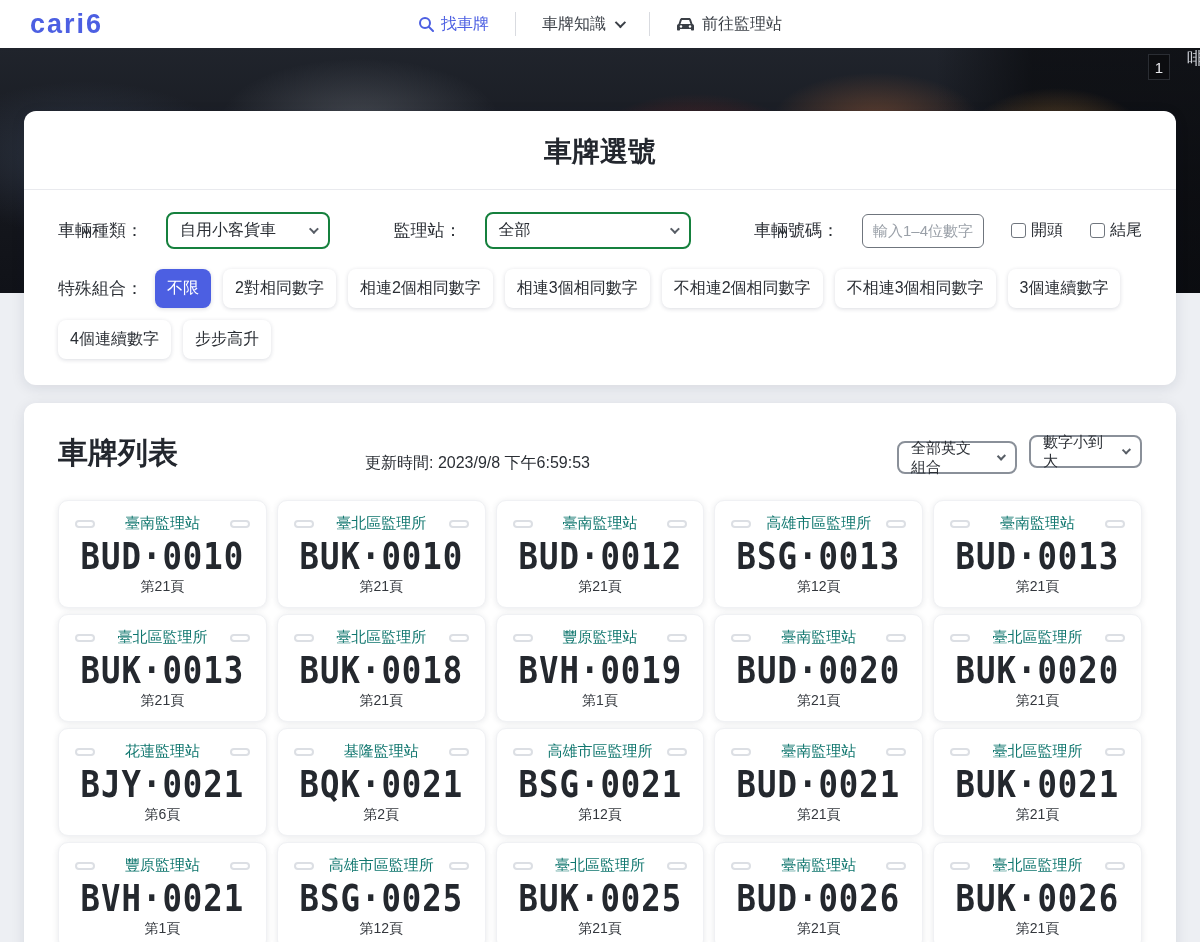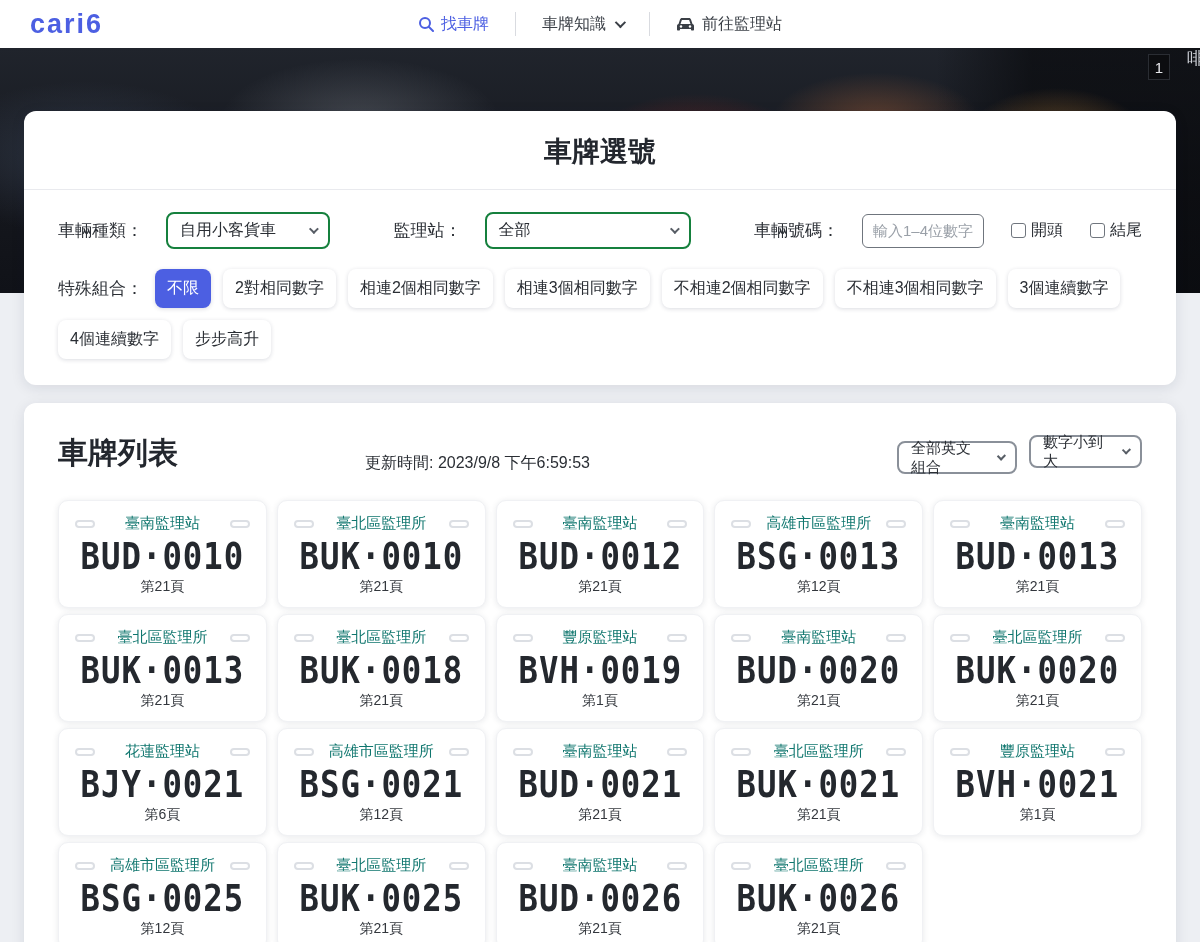--- a/index.html
+++ b/index.html
@@ -319,20 +319,29 @@
             <span class="screw"></span>
             <span class="p-station">花蓮監理站</span>
             <span class="screw"></span>
           </div>
           <div class="p-num">BJY·0021</div>
           <div class="p-page">第6頁</div>
         </div>
         <div class="plate">
           <div class="p-top">
             <span class="screw"></span>
+            <span class="p-station">基隆監理站</span>
+            <span class="screw"></span>
+          </div>
+          <div class="p-num">BQK·0021</div>
+          <div class="p-page">第2頁</div>
+        </div>
+        <div class="plate">
+          <div class="p-top">
+            <span class="screw"></span>
             <span class="p-station">高雄市區監理所</span>
             <span class="screw"></span>
           </div>
           <div class="p-num">BSG·0021</div>
           <div class="p-page">第12頁</div>
         </div>
         <div class="plate">
           <div class="p-top">
             <span class="screw"></span>
             <span class="p-station">臺南監理站</span>

